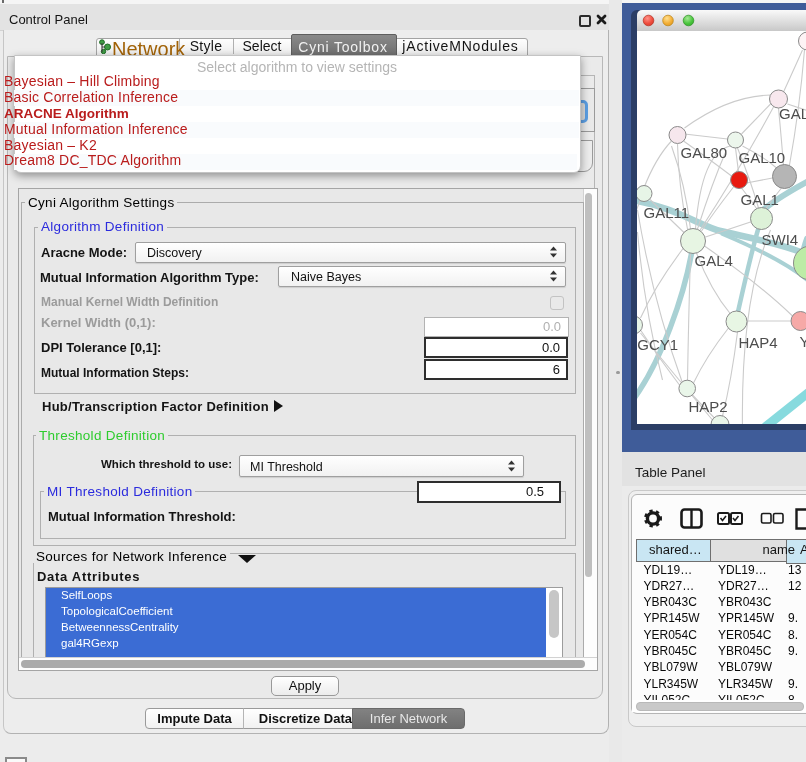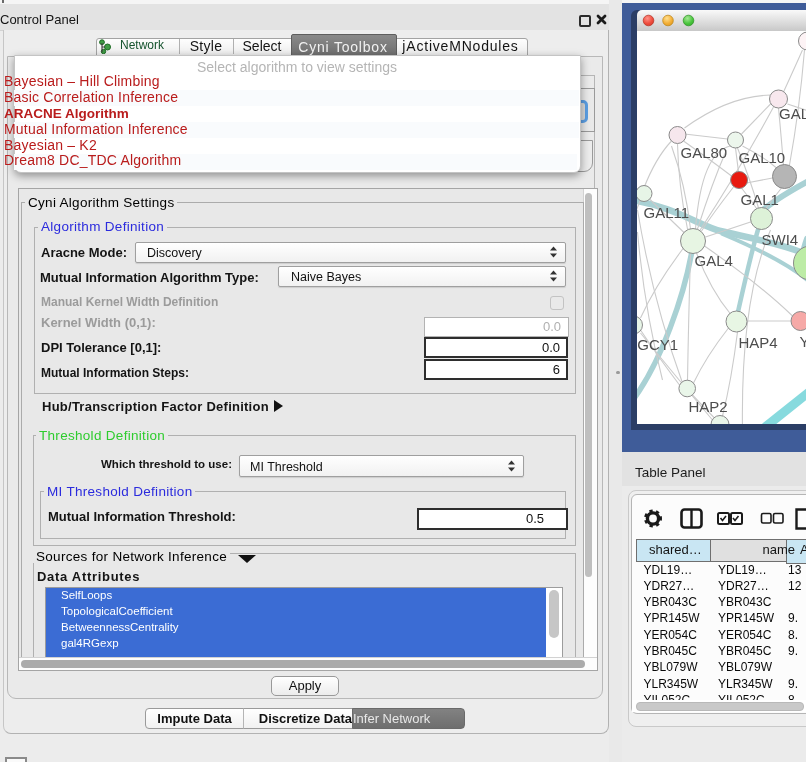--- a/index.html
+++ b/index.html
@@ -12,39 +12,39 @@
 .combo .ct{position:absolute;font-size:12.5px;line-height:1;color:#111;white-space:nowrap}
 .fld{position:absolute;background:#fff;font-size:13px;color:#111;text-align:right;white-space:nowrap}
 .arr{position:absolute;width:9px;height:12px}
 .pi{left:4px;font-size:14px;letter-spacing:0.2px;line-height:1;white-space:nowrap;color:#b91c1c}
 </style></head>
 <body>
 
 <div class="ab" style="left:0;top:0;width:806px;height:3.5px;background:#f5f5f5"></div>
 <div class="ab" style="left:2px;top:0;width:1.5px;height:3px;background:#6a6a6a"></div>
 <div class="ab" style="left:0;top:3.5px;width:609px;height:26.5px;background:#e3e3e3;border-bottom:1px solid #d2d2d2"></div>
-<div class="ab t13" style="left:0;top:13px">Control Panel</div>
+<div class="ab t13" style="left:9px;top:13px">Control Panel</div>
 <div class="ab" style="left:579px;top:15px;width:8px;height:8px;border:2px solid #2b2b2b;border-radius:2px"></div>
 <svg class="ab" style="left:596px;top:14px" width="11" height="11">
     <path d="M2,2 L9,9 M9,2 L2,9" stroke="#1b1b1b" stroke-width="2.8" stroke-linecap="round"></path>
   </svg>
 <div class="ab" style="left:3px;top:30px;width:604px;height:703px;background:#ededed;border-left:1px solid #c6c6c6;border-right:1px solid #b2b2b2;border-bottom:1px solid #b2b2b2;border-radius:0 0 8px 8px"></div>
 
 <div class="ab" style="left:7px;top:56px;width:594px;height:641px;background:#eaeaea;border:1px solid #b8b8b8;border-radius:0 0 9px 9px"></div>
 
 <div class="ab" style="left:96px;top:37.5px;width:430px;height:17.5px;background:linear-gradient(#fefefe,#ececec);border:1px solid #a3a3a3;border-radius:3px 3px 0 0"></div>
 <div class="ab" style="left:179px;top:39px;width:1px;height:15px;background:#b0b0b0"></div>
 <div class="ab" style="left:233px;top:39px;width:1px;height:15px;background:#b0b0b0"></div>
 <svg class="ab" style="left:97.5px;top:39px" width="14" height="15">
     <circle cx="4" cy="3.2" r="2.4" fill="#3f9c45" stroke="#1d6b24"></circle>
     <circle cx="9.5" cy="8" r="3" fill="#3f9c45" stroke="#1d6b24"></circle>
     <circle cx="5.5" cy="12.5" r="2.2" fill="#3f9c45" stroke="#1d6b24"></circle>
     <path d="M4,4 L4,13 M4,8 L7,8" stroke="#444" stroke-width="1.2" fill="none"></path>
   </svg>
-<div class="ab" style="left:120px;top:38.8px;font-size:12px;line-height:1;white-space:nowrap;color:#14532d">Network</div>
+<div class="ab" style="left:112px;top:38.8px;font-size:20px;line-height:1;white-space:nowrap;color:#a16207">Network</div>
 <div class="ab" style="left:179px;top:38.8px;width:54px;text-align:center;font-size:14px;letter-spacing:0.3px;line-height:1;color:#141414">Style</div>
 <div class="ab" style="left:233px;top:38.8px;width:58px;text-align:center;font-size:14px;line-height:1;color:#141414">Select</div>
 <div class="ab" style="left:291px;top:34px;width:104px;height:21.5px;background:linear-gradient(#8a8a8a,#6c6c6c);border:1px solid #5e5e5e;border-radius:2px 2px 0 0"></div>
 <div class="ab" style="left:291px;top:39.5px;width:104px;text-align:center;color:#f1f1f1;font-size:14px;letter-spacing:0.8px;line-height:1">Cyni Toolbox</div>
 <div class="ab" style="left:395px;top:38.8px;width:131px;text-align:center;font-size:14px;letter-spacing:0.8px;line-height:1;color:#141414">jActiveMNodules</div>
 
 <div class="ab" style="left:568px;top:74.5px;width:26px;height:1px;background:#b5b5b5"></div>
 <div class="ab" style="left:594px;top:75px;width:1px;height:113px;background:#b5b5b5"></div>
 <div class="ab" style="left:578px;top:87.5px;width:15px;height:42px;border:1px solid #9a9a9a;background:#e9e9e9"></div>
 <div class="ab" style="left:575.5px;top:100px;width:6px;height:17px;border:3px solid #5c9ee2;border-radius:5px;background:#d9d9d9"></div>
@@ -90,21 +90,21 @@
 <div class="ab b" style="left:101px;top:459.3px;font-size:11.5px;line-height:1;white-space:nowrap;color:#141414">Which threshold to use:</div>
 <div class="combo" style="left:239px;top:455px;width:283px;height:20px">
     <span class="ct" style="left:10px;top:4.5px">MI Threshold</span>
 <svg class="arr" style="right:7px;top:4px" viewBox="0 0 9 12">
       <path d="M4.5,0.5 L8,4.5 L1,4.5 Z M4.5,11.5 L8,7.5 L1,7.5 Z" fill="#333"></path>
     </svg>
   </div>
 <div class="grp" style="left:40px;top:490.5px;width:524px;height:46px;border-color:#b0b0b0"></div>
 <div class="glab" style="left:44px;top:484.6px;color:#2b2bdd">MI Threshold Definition</div>
 <div class="ab t13 b" style="left:48px;top:510px">Mutual Information Threshold:</div>
-<div class="fld" style="left:417px;top:508px;width:125px;height:18px;border:2px solid #2e2e2e;line-height:18px;padding-right:22px">0.5</div>
+<div class="fld" style="left:417px;top:481px;width:125px;height:18px;border:2px solid #2e2e2e;line-height:18px;padding-right:15px">0.5</div>
 
 <div class="grp" style="left:33px;top:552.5px;width:541px;height:117px;border-bottom:none;border-color:#b0b0b0"></div>
 <div class="glab" style="left:33px;top:549.6px">Sources for Network Inference</div>
 <div class="ab" style="left:237.5px;top:554.5px;width:0;height:0;border-top:8.5px solid #111;border-left:9.5px solid transparent;border-right:9.5px solid transparent"></div>
 <div class="ab t13 b" style="left:37px;top:570px;letter-spacing:0.7px">Data Attributes</div>
 
 <div class="ab" style="left:45px;top:587px;width:516px;height:70px;border:1px solid #9c9c9c;background:#fff"></div>
 <div class="ab" style="left:46px;top:588px;width:500px;height:69px;background:#3b6cd4"></div>
 <div class="ab" style="left:61px;top:590.3px;font-size:11.5px;line-height:1;color:#fff">SelfLoops</div>
 <div class="ab" style="left:61px;top:606.3px;font-size:11.5px;line-height:1;color:#fff">TopologicalCoefficient</div>
@@ -113,21 +113,21 @@
 <div class="ab" style="left:549px;top:590px;width:10px;height:48px;border-radius:5px;background:#c6c6c6"></div>
 
 <div class="ab" style="left:18.5px;top:657px;width:578px;height:12.5px;background:#fdfdfd;border-top:1px solid #d2d2d2"></div>
 <div class="ab" style="left:21px;top:659.5px;width:564px;height:8px;background:#ababab;border-radius:4px"></div>
 <div class="ab" style="left:18px;top:669.5px;width:579px;height:1px;background:#a5a5a5"></div>
 
 <div class="ab" style="left:271px;top:675.5px;width:66px;height:18px;border:1px solid #999;border-radius:5px;background:linear-gradient(#ffffff,#ececec);text-align:center;font-size:13px;line-height:18px;color:#111">Apply</div>
 
 <div class="ab" style="left:145px;top:708px;width:97px;height:19px;border:1px solid #9a9a9a;border-radius:4px 0 0 4px;background:linear-gradient(#ffffff,#f1f1f1);text-align:center;font-size:13px;line-height:19px;color:#111;font-weight:bold">Impute Data</div>
 <div class="ab" style="left:243px;top:708px;width:108px;height:19px;border:1px solid #9a9a9a;border-left:1px solid #b5b5b5;background:linear-gradient(#ffffff,#f1f1f1);text-align:right;font-size:13px;line-height:19px;color:#111;font-weight:bold">Discretize Data</div>
-<div class="ab" style="left:352px;top:708px;width:111px;height:19px;border:1px solid #6a6a6a;border-radius:0 4px 4px 0;background:linear-gradient(#828282,#6e6e6e);text-align:left;font-size:13px;line-height:19px;color:#e8e8e8">Infer Network</div>
+<div class="ab" style="left:352px;top:708px;width:111px;height:19px;border:1px solid #6a6a6a;border-radius:0 4px 4px 0;background:linear-gradient(#828282,#6e6e6e);text-align:center;font-size:13px;line-height:19px;color:#e8e8e8">Infer Network</div>
 
 <div class="ab" style="left:5px;top:756.5px;width:18px;height:10px;border:2px solid #8a8a8a;background:#fafafa"></div>
 
 <div class="ab" style="left:14px;top:55px;width:565px;height:116px;background:#fff;border:1px solid #c4c4c4;border-radius:0 0 7px 7px;box-shadow:0 3px 8px rgba(0,0,0,.38)"></div>
 <div class="ab" style="left:14px;top:90.2px;width:565px;height:16px;background:#f9fbfd"></div>
 <div class="ab" style="left:14px;top:122.2px;width:565px;height:16px;background:#f9fbfd"></div>
 <div class="ab" style="left:14px;top:154.2px;width:563px;height:16px;background:#f9fbfd"></div>
 <div class="ab" style="left:14px;top:59.7px;width:566px;text-align:center;color:#b5b5b5;font-size:14px;line-height:1;white-space:nowrap">Select algorithm to view settings</div>
 <div class="ab pi" style="top:74.2px">Bayesian – Hill Climbing</div>
 <div class="ab pi" style="top:90.2px">Basic Correlation Inference</div>

